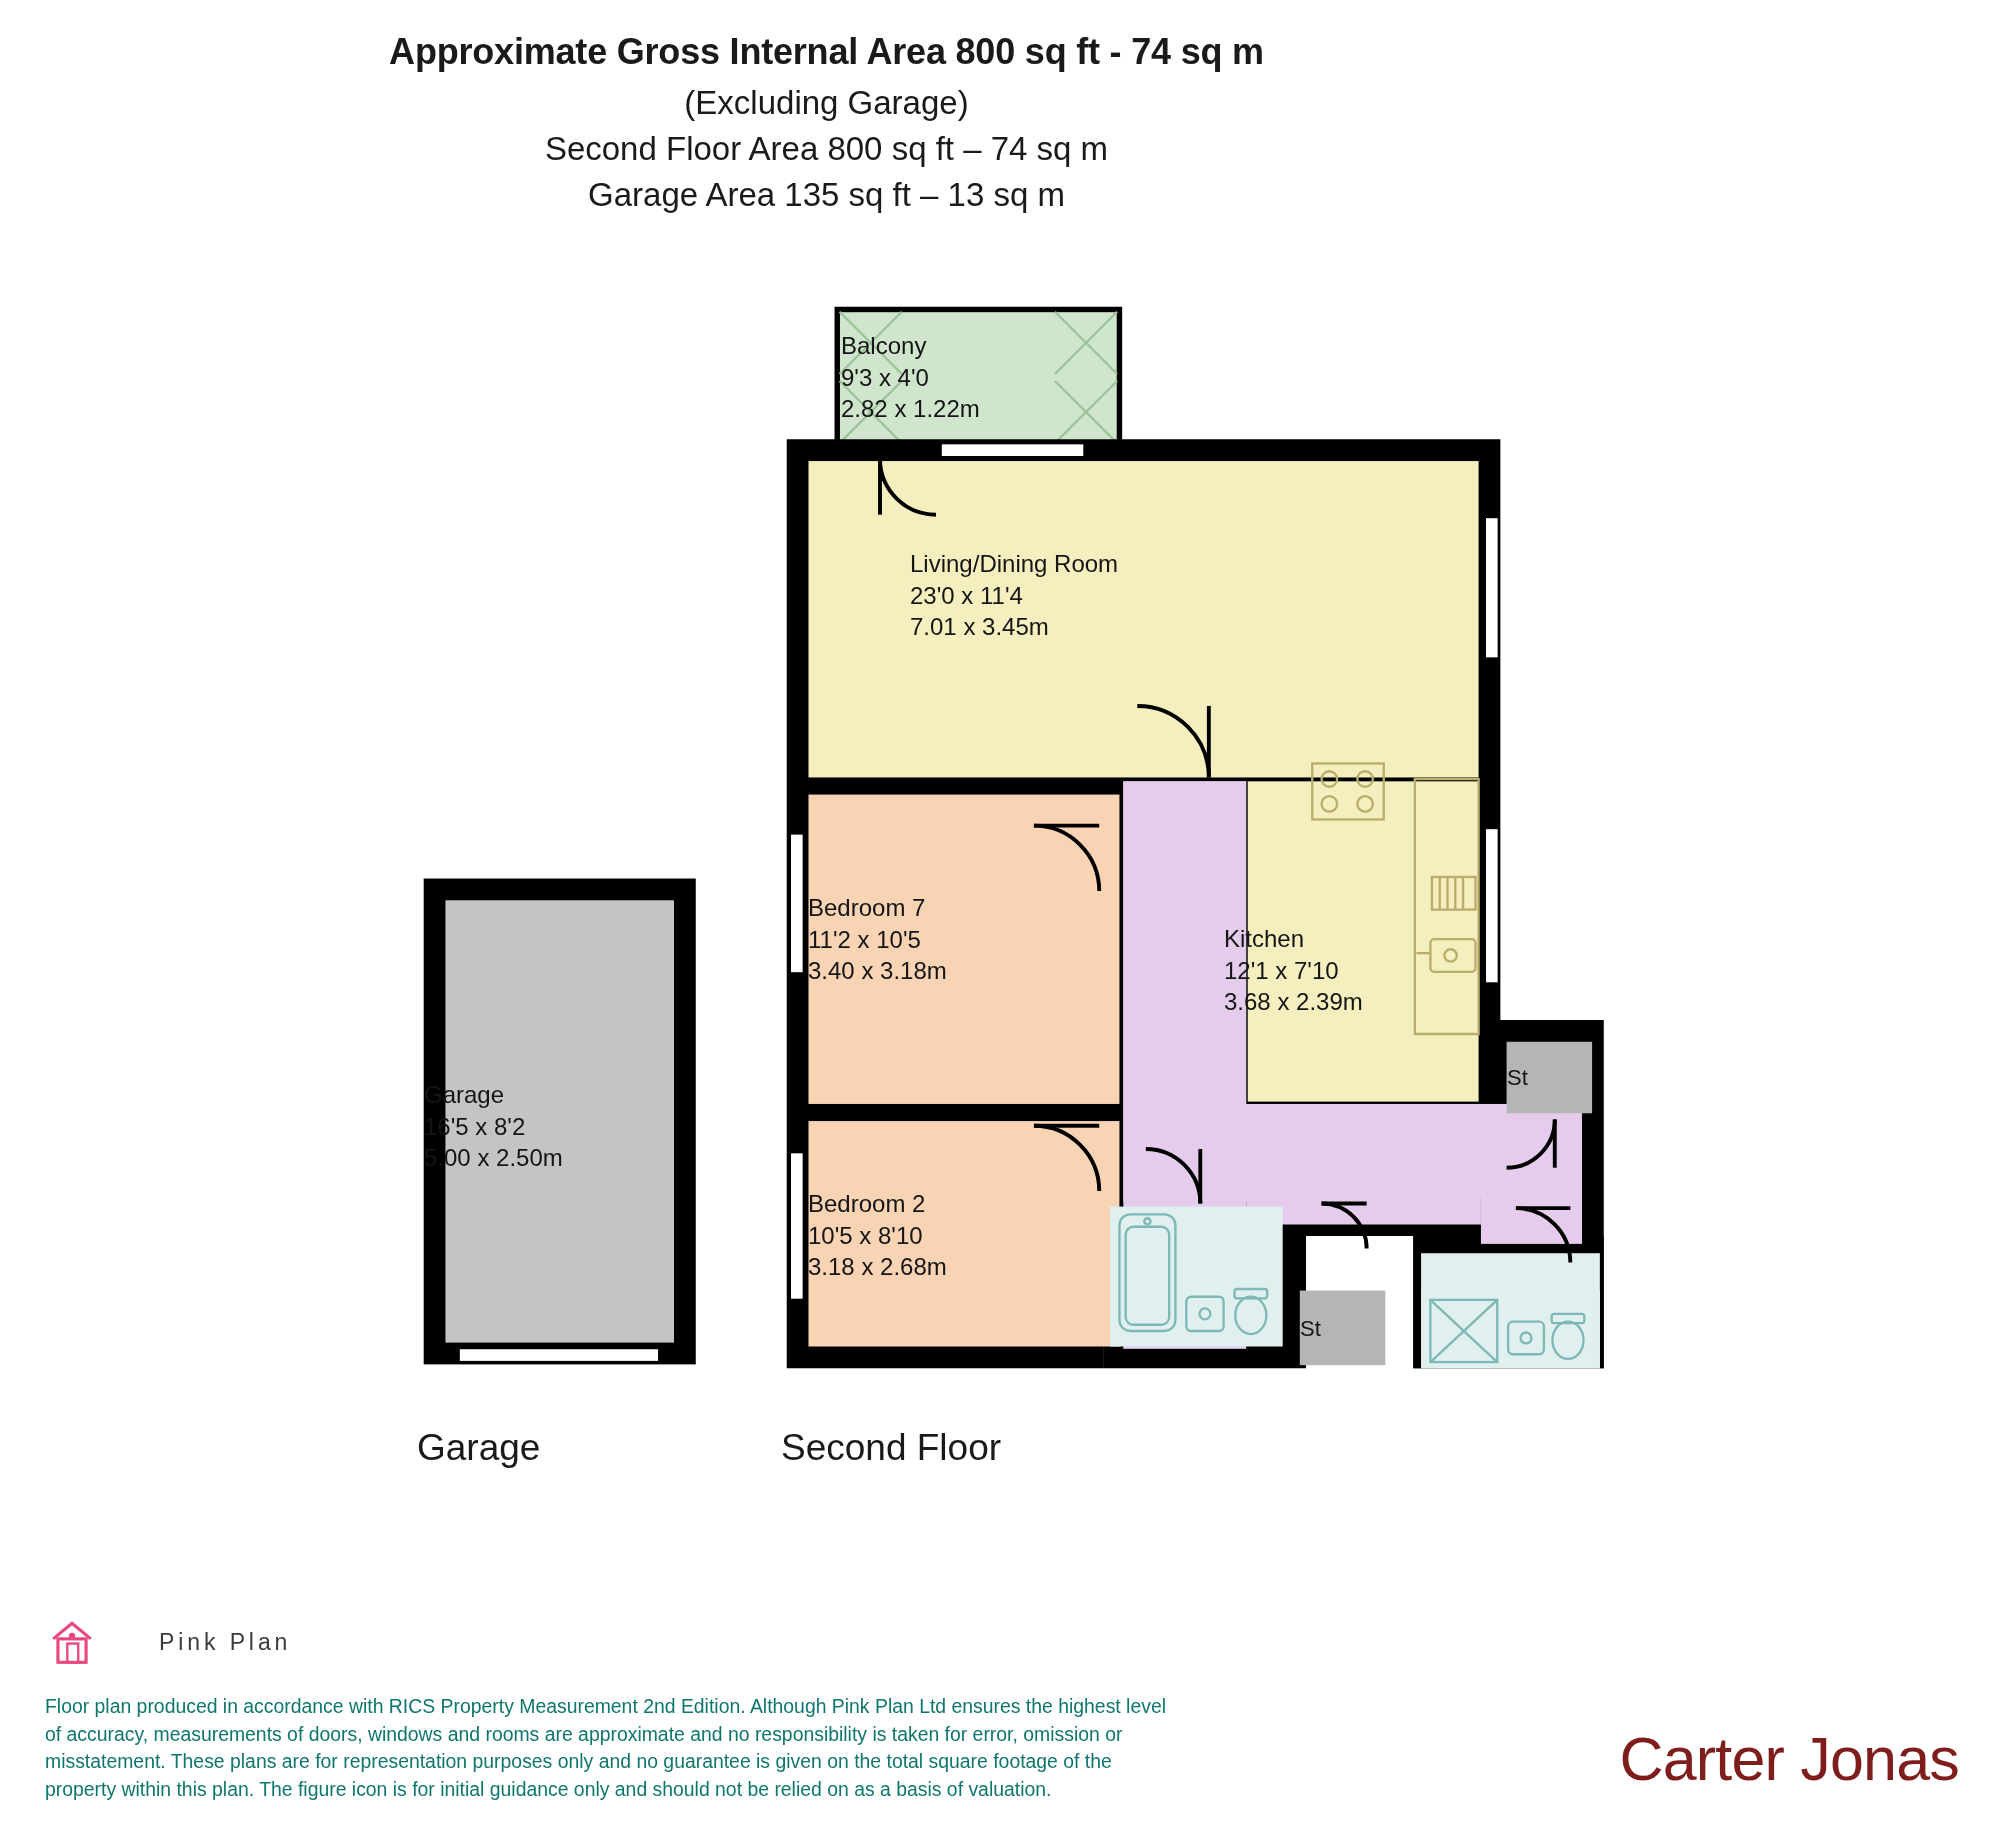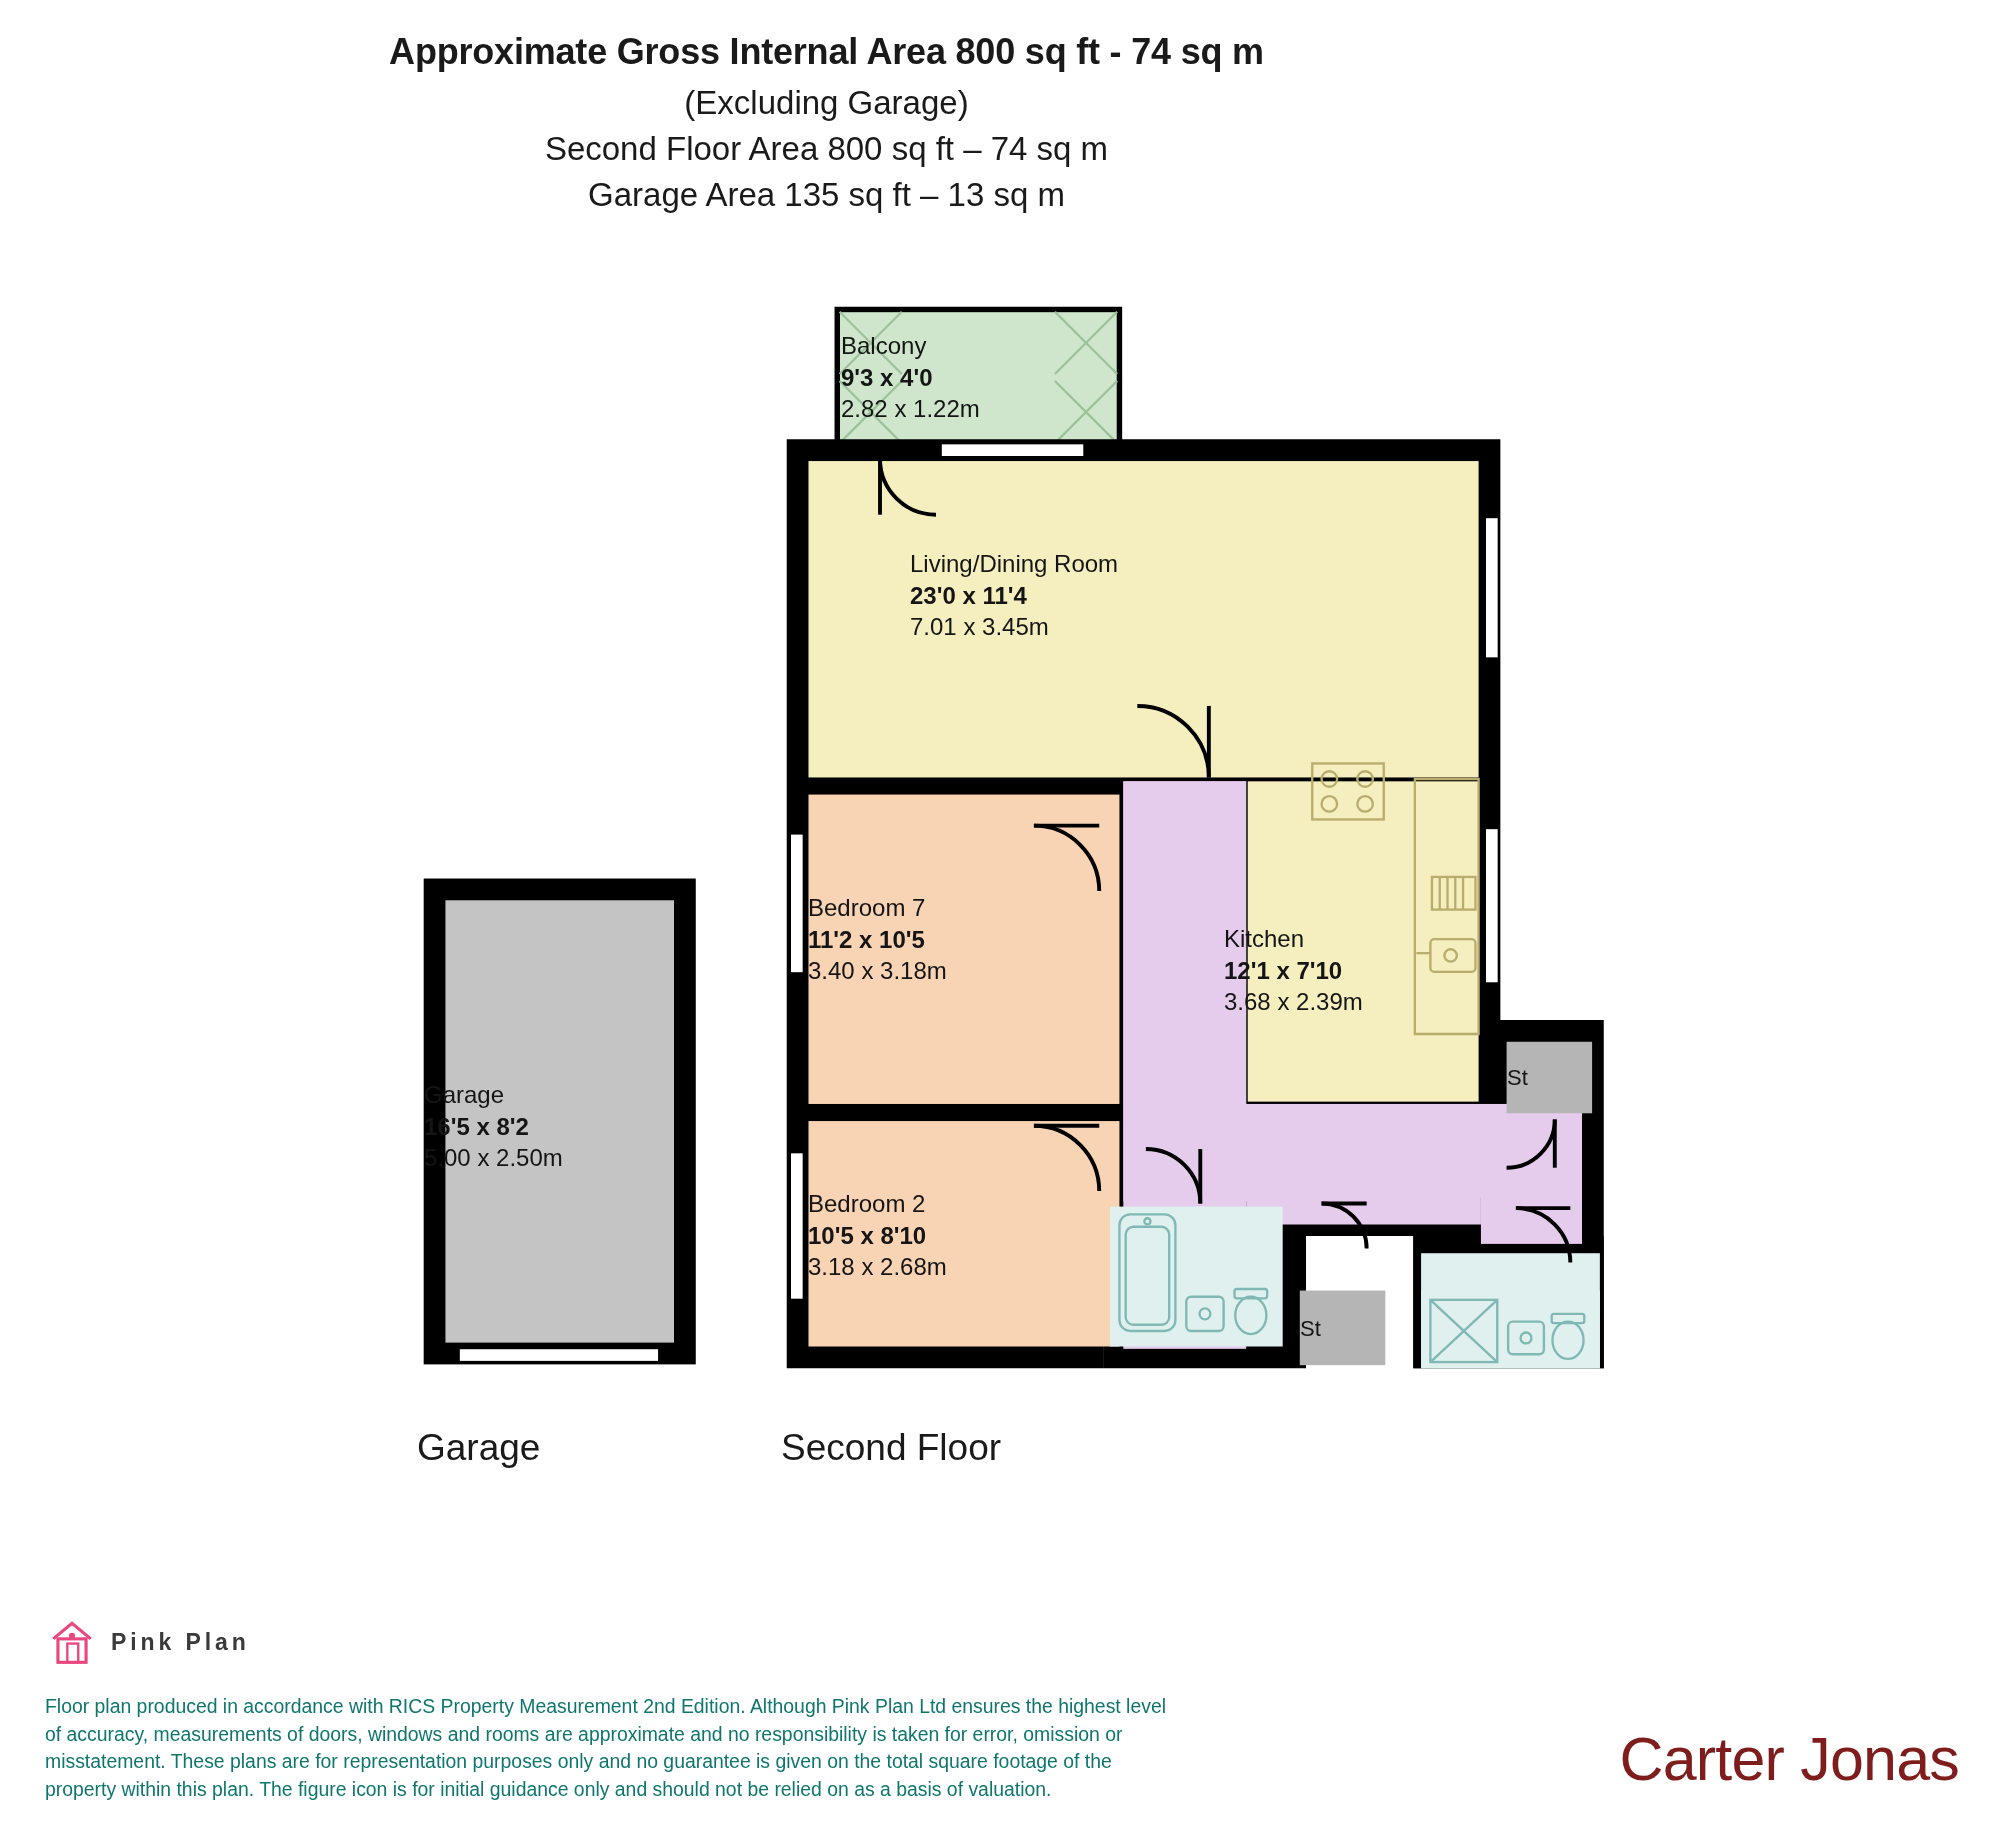--- a/index.html
+++ b/index.html
@@ -50,21 +50,21 @@
   .room-label {
     position: absolute;
     text-align: left;
     font-size: 24px;
     line-height: 1.32;
     color: #151515;
     white-space: nowrap;
     pointer-events: none;
   }
   .room-label .nm { display:block; }
-  .room-label .d1 { display:block;font-weight:bold; }
+  .room-label .d1 { display:block; }
   .room-label .d2 { display:block; }
 
   .floor-title {
     position: absolute;
     font-size: 37px;
     color: #1a1a1a;
     white-space: nowrap;
   }
 
   
@@ -73,21 +73,22 @@
     left: 47px;
     top: 1617px;
     display: flex;
     align-items: center;
     gap: 14px;
   }
   .footer-logo .pp-text {
     font-size: 23px;
     letter-spacing: 3.9px;
     color: #3b3b3b;
-    font-weight: bold;
+    font-weight: normal;
+    margin-left: 48px;
   }
   .disclaimer {
     position: absolute;
     left: 45px;
     top: 1693px;
     width: 1135px;
     font-size: 19.4px;
     line-height: 1.42;
     color: #0f766e;
   }

